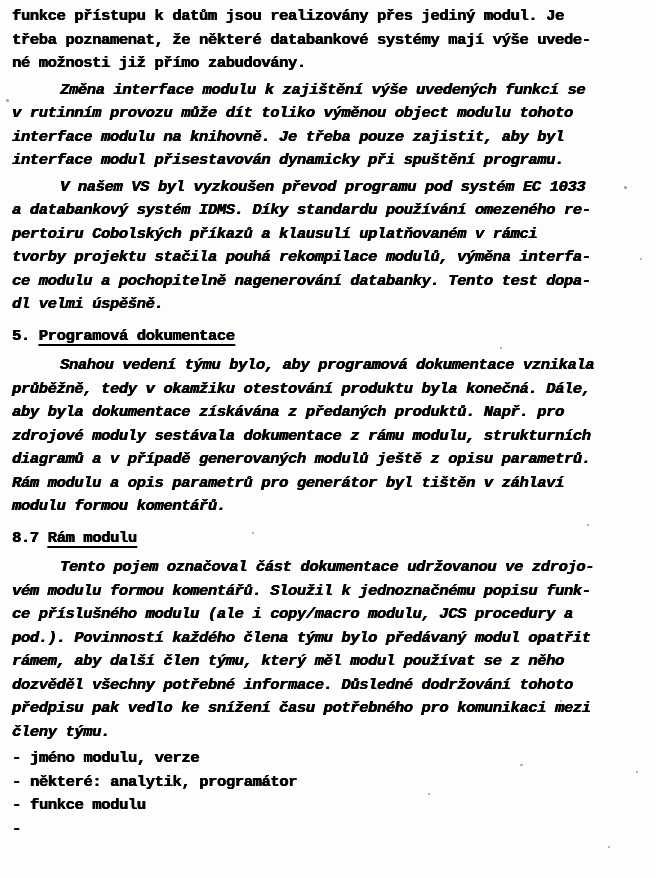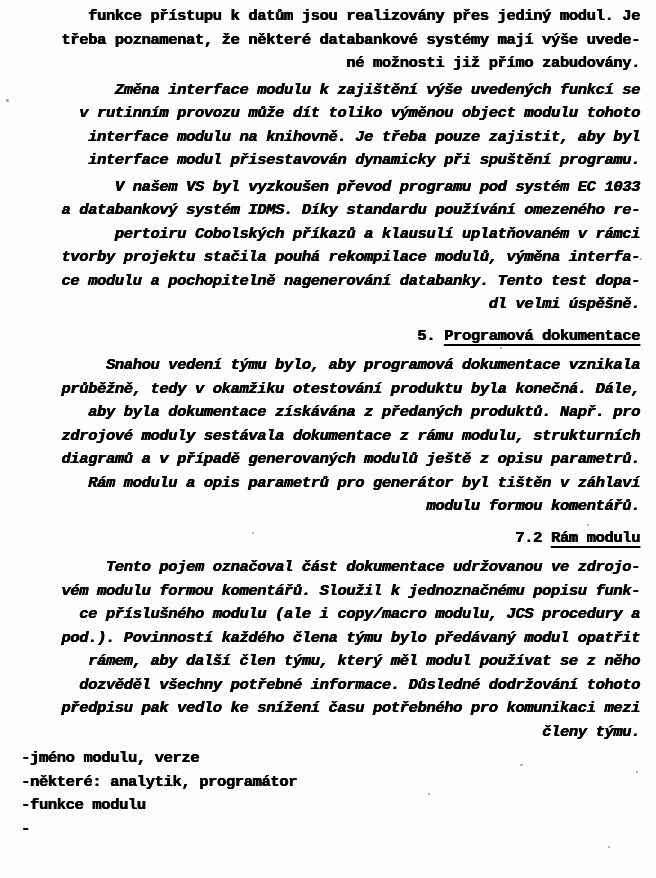--- a/index.html
+++ b/index.html
@@ -7,28 +7,27 @@
     padding: 0;
     background: #ffffff;
   }
   .page {
     position: relative;
     width: 656px;
     height: 878px;
     box-sizing: border-box;
     background: #fdfdfc;
     overflow: hidden;
-    padding: 5px 16px 0 12px;
+    padding: 5px 24px 0 12px;
     font-family: "Liberation Mono", "DejaVu Sans Mono", monospace;
     font-weight: bold;
     font-size: 15.5px;
     line-height: 23.5px;
     color: #0d0d0d;
     letter-spacing: -0.4px;
-    text-align: right;
   }
   
   .ink {
     filter: blur(0.3px) contrast(1.15);
     text-shadow: 0.4px 0 0 currentColor, -0.2px 0 0 currentColor;
   }
   .para {
     white-space: pre-line;
     margin: 0 0 3px 0;
   }
@@ -100,21 +99,21 @@
 
     <div class="para indent">Snahou vedení týmu bylo, aby programová dokumentace vznikala
 průběžně, tedy v okamžiku otestování produktu byla konečná. Dále,
 aby byla dokumentace získávána z předaných produktů. Např. pro
 zdrojové moduly sestávala dokumentace z rámu modulu, strukturních
 diagramů a v případě generovaných modulů ještě z opisu parametrů.
 Rám modulu a opis parametrů pro generátor byl tištěn v záhlaví
 modulu formou komentářů.</div>
 
     <div class="heading">
-      <span class="num">7.2</span><span class="title">Rám modulu</span>
+      <span class="num">8.7</span><span class="title">Rám modulu</span>
     </div>
 
     <div class="para indent">Tento pojem označoval část dokumentace udržovanou ve zdrojo-
 vém modulu formou komentářů. Sloužil k jednoznačnému popisu funk-
 ce příslušného modulu (ale i copy/macro modulu, JCS procedury a
 pod.). Povinností každého člena týmu bylo předávaný modul opatřit
 rámem, aby další člen týmu, který měl modul používat se z něho
 dozvěděl všechny potřebné informace. Důsledné dodržování tohoto
 předpisu pak vedlo ke snížení času potřebného pro komunikaci mezi
 členy týmu.</div>

